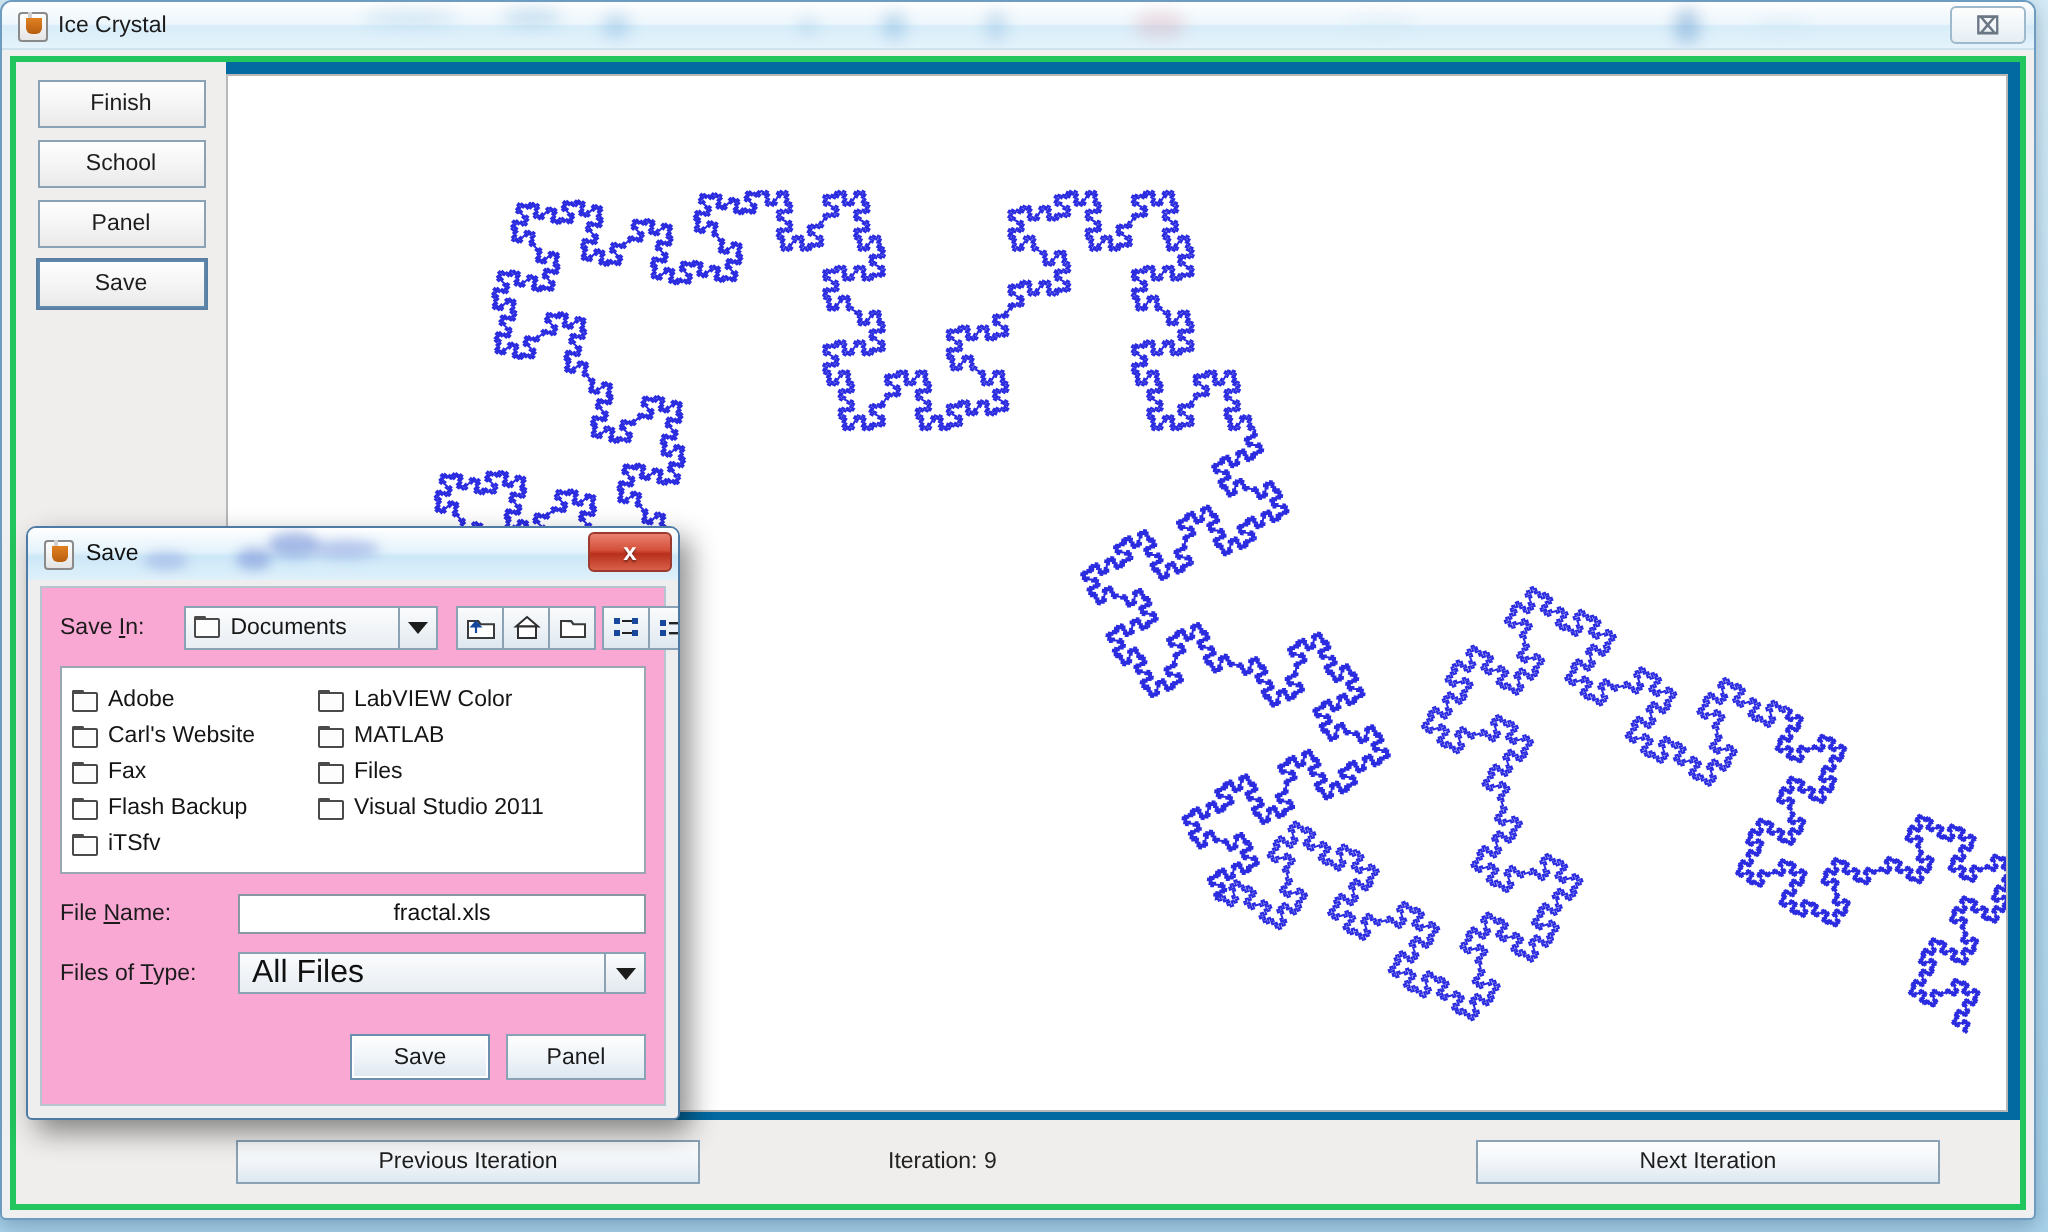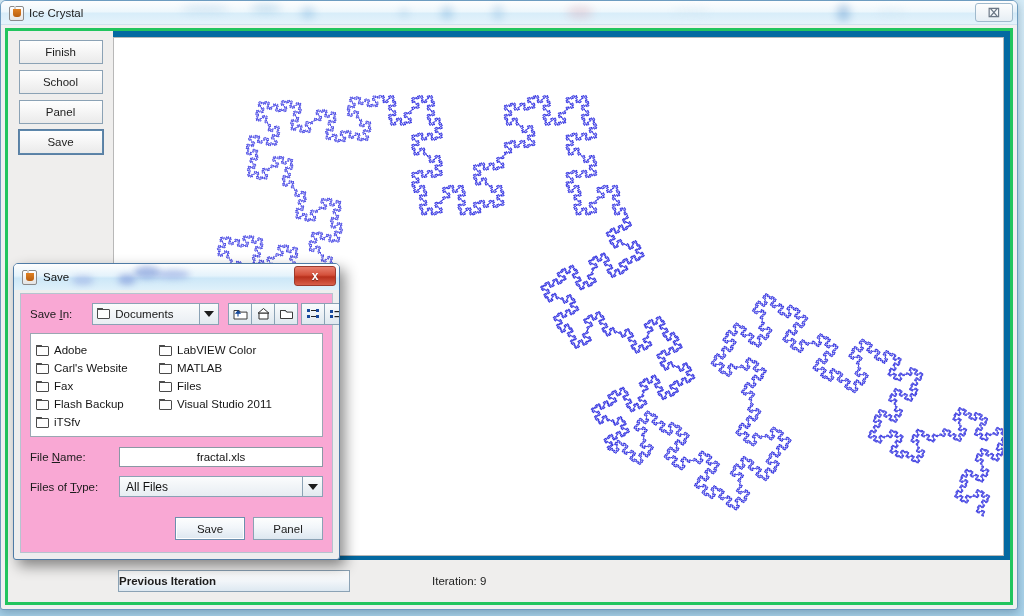--- a/index.html
+++ b/index.html
@@ -126,28 +126,27 @@
     background: #efeeed;
     display: flex; align-items: center;
     position: relative;
   }
   .iter-btn {
     position: absolute;
     height: 22px; width: 232px;
     background: linear-gradient(180deg,#fdfdfd 0%,#f4f7fa 45%,#dde8f1 100%);
     border: 1px solid #8ba2b5;
     font-size: 11.5px; color: #1d1d1d;
-    display: flex; align-items: center; 
+    display: flex; align-items: center; justify-content: center;
     cursor: pointer;
-    font-weight: bold;
   }
   #prev-iteration-button { left: 110px; }
   #next-iteration-button { right: 40px; }
   #iteration-label {
-    position: absolute; left: 424px;
+    position: absolute; left: 436px;
     font-size: 11.5px; color: #222;
   }
 
   
   #save-dialog {
     position: absolute;
     left: 13px; top: 263px; width: 327px; height: 297px;
     background: #eeeeee;
     border: 1px solid #4e7ba6;
     border-radius: 5px 5px 3px 3px;
@@ -271,21 +270,21 @@
     font-size: 11.5px; color:#111;
     padding: 0 3px; font-family:"Liberation Sans", sans-serif;text-align:center;
   }
   #files-type-combo {
     flex: 1; height: 21px;
     background: linear-gradient(180deg,#fbfcfd,#e7edf2);
     border: 1px solid #8ba2b5;
     display:flex; align-items:center; cursor:pointer;
     position: relative;
   }
-  #files-type-combo .txt { font-size:12px; color:#111; padding-left:6px; }
+  #files-type-combo .txt { font-size:16px; color:#111; padding-left:6px; }
   #files-type-arrow {
     position:absolute; right:0; top:0; width:20px; height:19px;
     background: linear-gradient(180deg,#fbfcfd,#e2e9ef);
     border-left:1px solid #8ba2b5;
     display:flex; align-items:center; justify-content:center;
   }
 
   
   #dlg-buttons {
     position:absolute; right: 9px; bottom: 12px;
@@ -359,20 +358,23 @@
             </g>
         </svg>
       </div>
     </div>
 
     <div id="bottom-bar">
       <div class="iter-btn" id="prev-iteration-button">
         <span>Previous Iteration</span>
       </div>
       <div id="iteration-label">Iteration: 9</div>
+      <div class="iter-btn" id="next-iteration-button">
+        <span>Next Iteration</span>
+      </div>
     </div>
 
   </div>
 </div>
 
 <div id="save-dialog">
 
   <div id="dlg-titlebar">
     <div class="blob" style="left:120px;top:2px;width:26px;height:13px;background:#5f7fd0;"></div>
     <div class="blob" style="left:142px;top:6px;width:34px;height:9px;background:#7f96dc;"></div>

